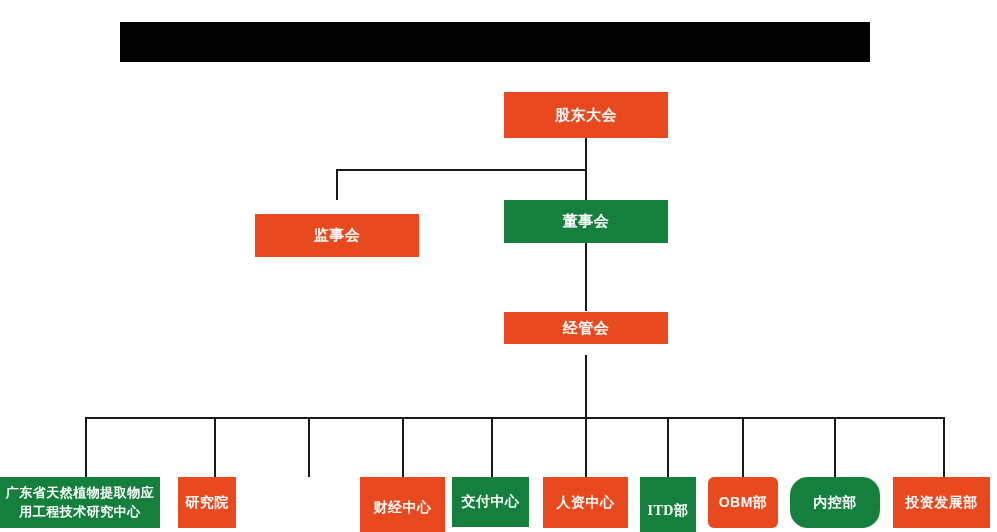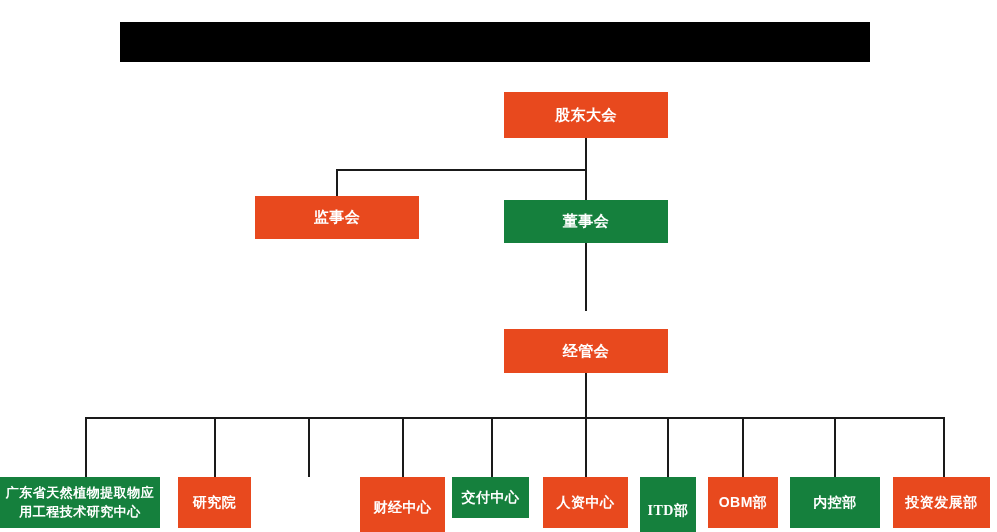--- a/index.html
+++ b/index.html
@@ -83,65 +83,65 @@
   <div class="connector v" style="left:585px; top:417px; height:60px;"></div>
   <div class="connector v" style="left:667px; top:417px; height:60px;"></div>
   <div class="connector v" style="left:742px; top:417px; height:60px;"></div>
   <div class="connector v" style="left:834px; top:417px; height:60px;"></div>
   <div class="connector v" style="left:943px; top:417px; height:60px;"></div>
 
   <div class="node primary lvl1" style="left:504px; top:92px; width:164px; height:46px;">
     <span class="node-label">股东大会</span>
   </div>
 
-  <div class="node primary lvl2" style="left:255px; top:196px; width:164px; height:43px;">
+  <div class="node primary lvl2" style="left:255px; top:214px; width:164px; height:43px;">
     <span class="node-label">监事会</span>
   </div>
 
   <div class="node secondary lvl2" style="left:504px; top:200px; width:164px; height:43px;">
     <span class="node-label">董事会</span>
   </div>
 
-  <div class="node primary lvl3" style="left:504px; top:329px; width:164px; height:44px;">
+  <div class="node primary lvl3" style="left:504px; top:312px; width:164px; height:32px;">
     <span class="node-label">经管会</span>
   </div>
 
   <div class="node secondary leaf small" style="left:0px; top:477px; width:160px; height:51px;">
     <span class="node-label">
       <span>广东省天然植物提取物应</span><br>
       <span>用工程技术研究中心</span>
     </span>
   </div>
 
-  <div class="node primary leaf" style="left:178px; top:477px; width:73px; height:51px;">
+  <div class="node primary leaf" style="left:178px; top:477px; width:58px; height:51px;">
     <span class="node-label">研究院</span>
   </div>
 
 
   <div class="node primary leaf" style="left:360px; top:477px; width:85px; height:61px;">
     <span class="node-label">财经中心</span>
   </div>
 
-  <div class="node secondary leaf" style="left:452px; top:477px; width:77px; height:41px;">
+  <div class="node secondary leaf" style="left:452px; top:477px; width:77px; height:50px;">
     <span class="node-label">交付中心</span>
   </div>
 
   <div class="node primary leaf" style="left:543px; top:477px; width:85px; height:51px;justify-content:flex-end;">
     <span class="node-label">人资中心</span>
   </div>
 
   <div class="node secondary leaf" style="left:640px; top:477px; width:56px; height:67px;">
     <span class="node-label">ITD部</span>
   </div>
 
-  <div class="node primary leaf" style="left:708px; top:477px; width:70px; height:51px;">
+  <div class="node primary leaf" style="left:708px; top:477px; width:70px; height:51px;border-radius:6px;">
     <span class="node-label">OBM部</span>
   </div>
 
-  <div class="node secondary leaf" style="left:790px; top:477px; width:90px; height:51px;">
+  <div class="node secondary leaf" style="left:790px; top:477px; width:90px; height:51px;border-radius:18px;">
     <span class="node-label">内控部</span>
   </div>
 
   <div class="node primary leaf" style="left:893px; top:477px; width:97px; height:51px;">
     <span class="node-label">投资发展部</span>
   </div>
 
 </div>
 
 </body></html>

